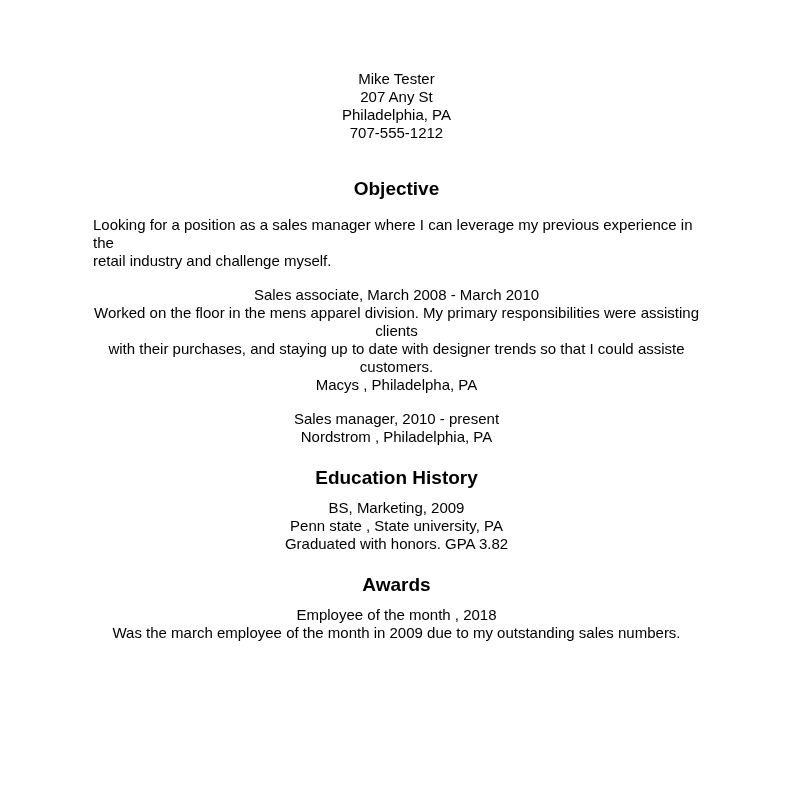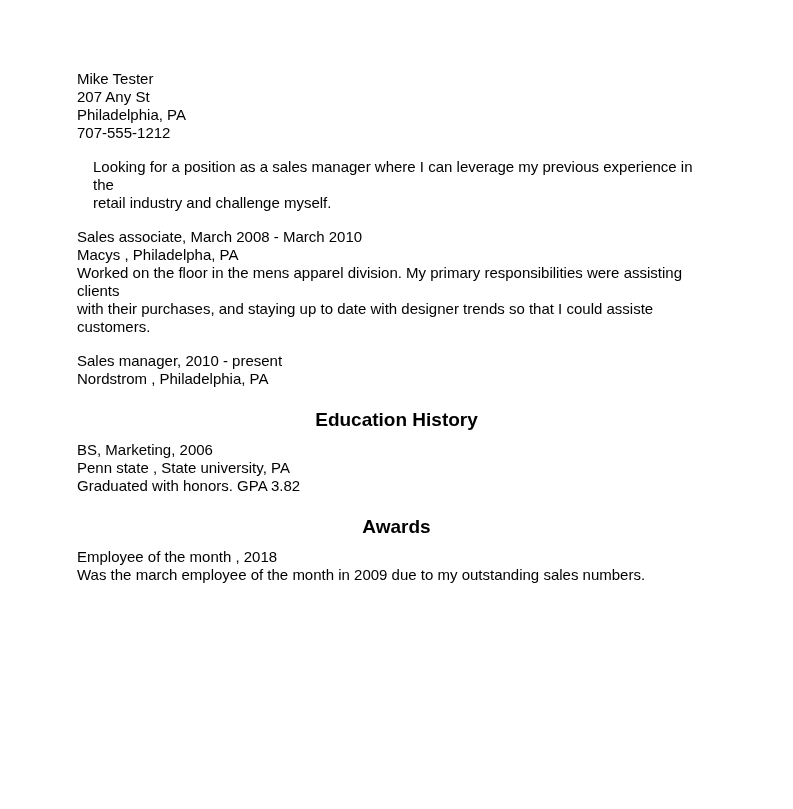--- a/index.html
+++ b/index.html
@@ -14,21 +14,21 @@
     font-family: "Liberation Sans", sans-serif;
     font-size: 15px;
     line-height: 18px;
     overflow: hidden;
   }
   .resume {
     padding: 70px 77px 0 77px;
     box-sizing: border-box;
   }
   .address {
-    text-align: left;
+    text-align: center;
   }
   .address div {
     white-space: nowrap;
   }
   .section-title {
     font-family: "Liberation Sans", sans-serif;
     font-size: 19px;
     line-height: 22px;
     font-weight: bold;
     text-align: center;
@@ -42,54 +42,56 @@
     white-space: pre-line;
   }
   .entry {
     margin: 0;
   }
   .entry + .entry {
     margin-top: 16px;
   }
   .line {
     white-space: pre-line;
+    text-align: center;
   }
 </style>
 </head>
 <body>
 
 <div class="resume">
 
   <div class="address">
     <div>Mike Tester</div>
     <div>207 Any St</div>
     <div>Philadelphia, PA</div>
     <div>707-555-1212</div>
   </div>
 
+  <div class="section-title first">Objective</div>
   <p class="para">Looking for a position as a sales manager where I can leverage my previous experience in the
 retail industry and challenge myself.</p>
 
 
   <div class="entry">
     <div class="line">Sales associate, March 2008 - March 2010</div>
-    <div class="line">Macys , Philadelpha, PA</div>
     <div class="line">Worked on the floor in the mens apparel division. My primary responsibilities were assisting clients
 with their purchases, and staying up to date with designer trends so that I could assiste customers.</div>
+    <div class="line">Macys , Philadelpha, PA</div>
   </div>
 
   <div class="entry">
     <div class="line">Sales manager, 2010 - present</div>
     <div class="line">Nordstrom , Philadelphia, PA</div>
   </div>
 
   <div class="section-title">Education History</div>
 
   <div class="entry">
-    <div class="line">BS, Marketing, 2006</div>
+    <div class="line">BS, Marketing, 2009</div>
     <div class="line">Penn state , State university, PA</div>
     <div class="line">Graduated with honors. GPA 3.82</div>
   </div>
 
   <div class="section-title">Awards</div>
 
   <div class="entry">
     <div class="line">Employee of the month , 2018</div>
     <div class="line">Was the march employee of the month in 2009 due to my outstanding sales numbers.</div>
   </div>

